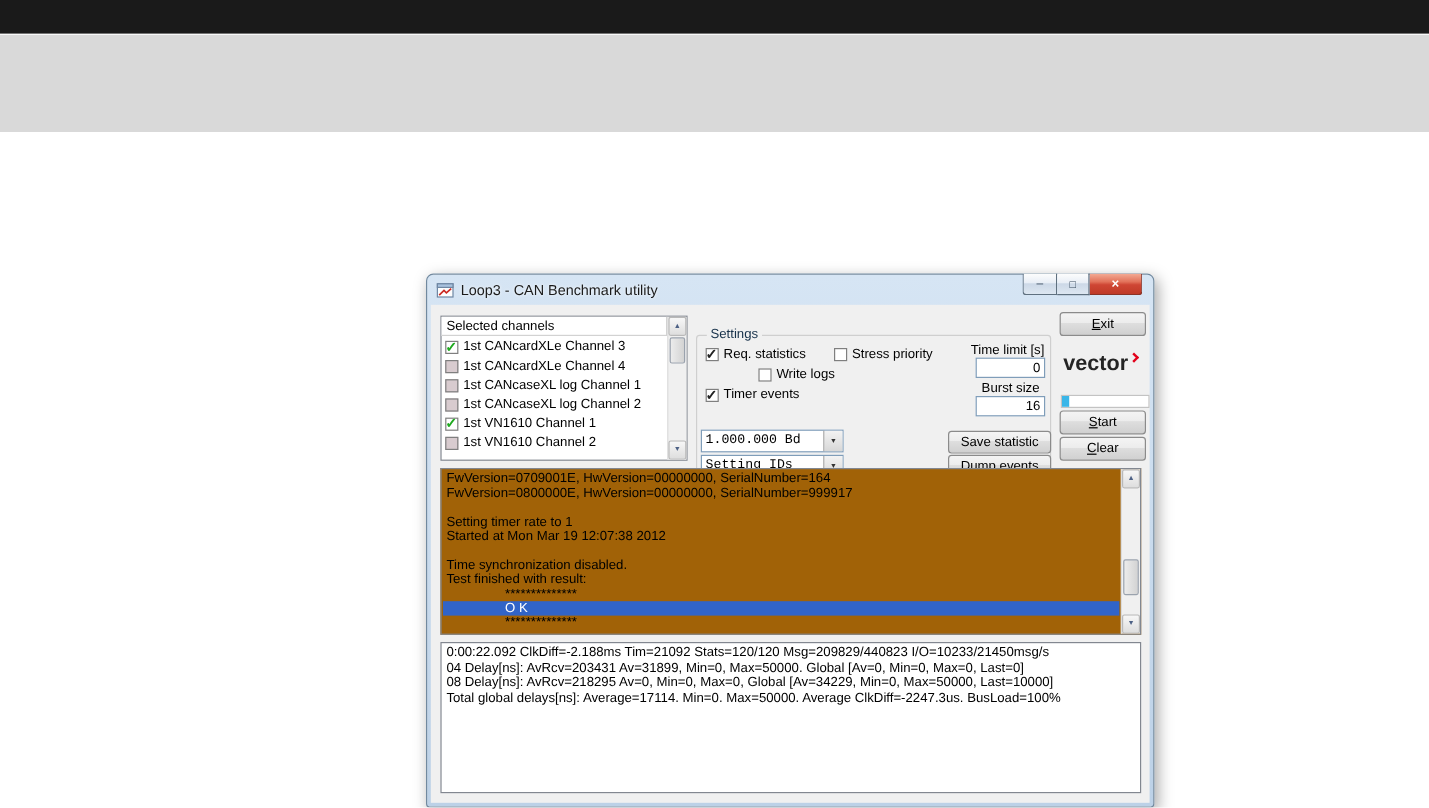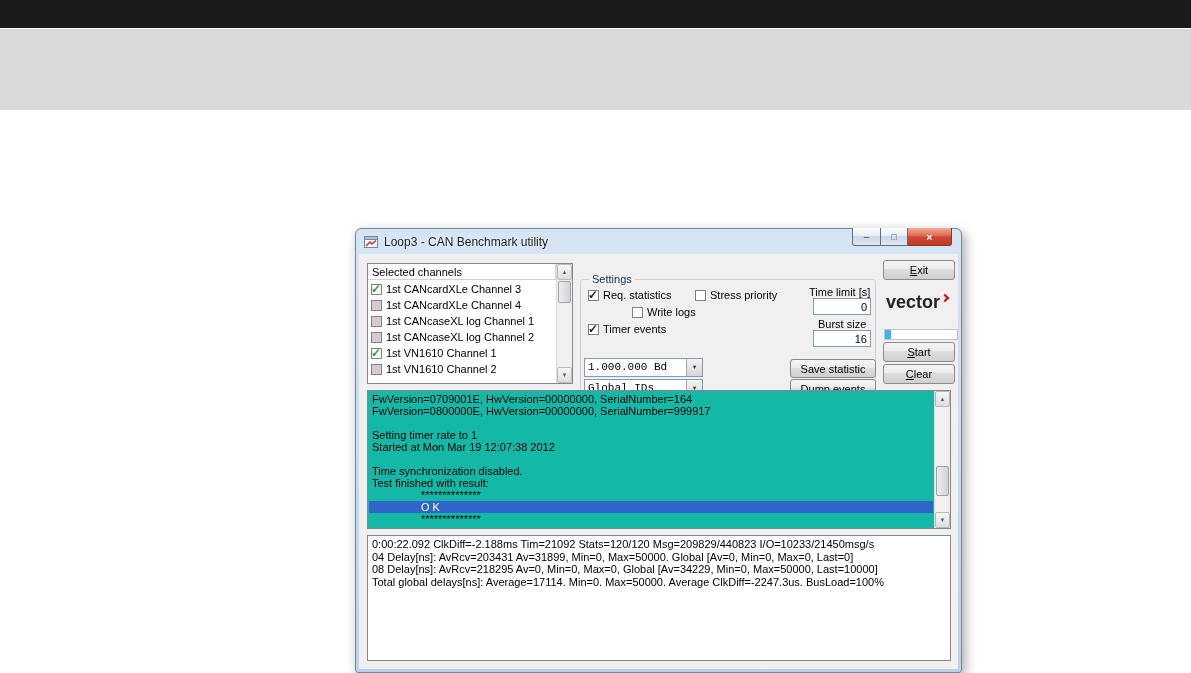--- a/index.html
+++ b/index.html
@@ -89,21 +89,21 @@
   .btn-start { left:524px; top:88px;  width:72px; }
   .btn-clear { left:524px; top:110px; width:72px; }
 
   .vlogo { position:absolute; left:527px; top:38px; font-size:18px; font-weight:bold; color:#242424; }
   .varrow { display:inline-block; width:6px; height:6px; border-top:2px solid #e2001a; border-right:2px solid #e2001a;
             transform:rotate(45deg); margin-left:2px; vertical-align:super; }
   .progress { position:absolute; left:525px; top:75px; width:74px; height:11px; border:1px solid #c3c3c3; background:#fff; }
   .progress .fill { width:6px; height:100%; background:#3ab6e8; }
 
   
-  .logbox { position:absolute; left:8px; top:136px; width:584px; height:139px; background:#14b8a6; border:1px solid #828790; }
+  .logbox { position:absolute; left:8px; top:136px; width:584px; height:139px; background:#a16207; border:1px solid #828790; }
   .log-content { position:absolute; left:1px; top:1px; right:17px; bottom:1px; overflow:hidden; padding:1px 0 0 3px; }
   .log-line { font-size:11px; line-height:12px; white-space:pre; }
   .log-line.hl { background:#3164c8; color:#fff; margin-left:-3px; padding-left:3px; }
   .statsbox { position:absolute; left:8px; top:281px; width:584px; height:126px; background:#fff; border:1px solid #828790;
               padding:2px 4px; overflow:hidden; }
   .stat-line { font-size:11px; line-height:12.5px; white-space:pre; }
 </style>
 </head>
 <body>
 
@@ -193,21 +193,21 @@
       <span class="flabel lbl-time">Time limit [s]</span>
       <input class="tinput inp-time" value="0" style="">
       <span class="flabel lbl-burst">Burst size</span>
       <input class="tinput inp-burst" value="16" style="">
 
       <div class="combo combo1">
         <span class="cval">1.000.000 Bd</span>
         <span class="cbtn">▼</span>
       </div>
       <div class="combo combo2">
-        <span class="cval">Global IDs</span>
+        <span class="cval">Setting IDs</span>
         <span class="cbtn">▼</span>
       </div>
 
       <div class="btn btn-save">Save statistic</div>
       <div class="btn btn-dump">Dump events</div>
     </div>
 
     <div class="btn ak btn-exit">Exit</div>
     <div class="vlogo"><span>vector</span><span class="varrow"></span></div>
     <div class="progress">

